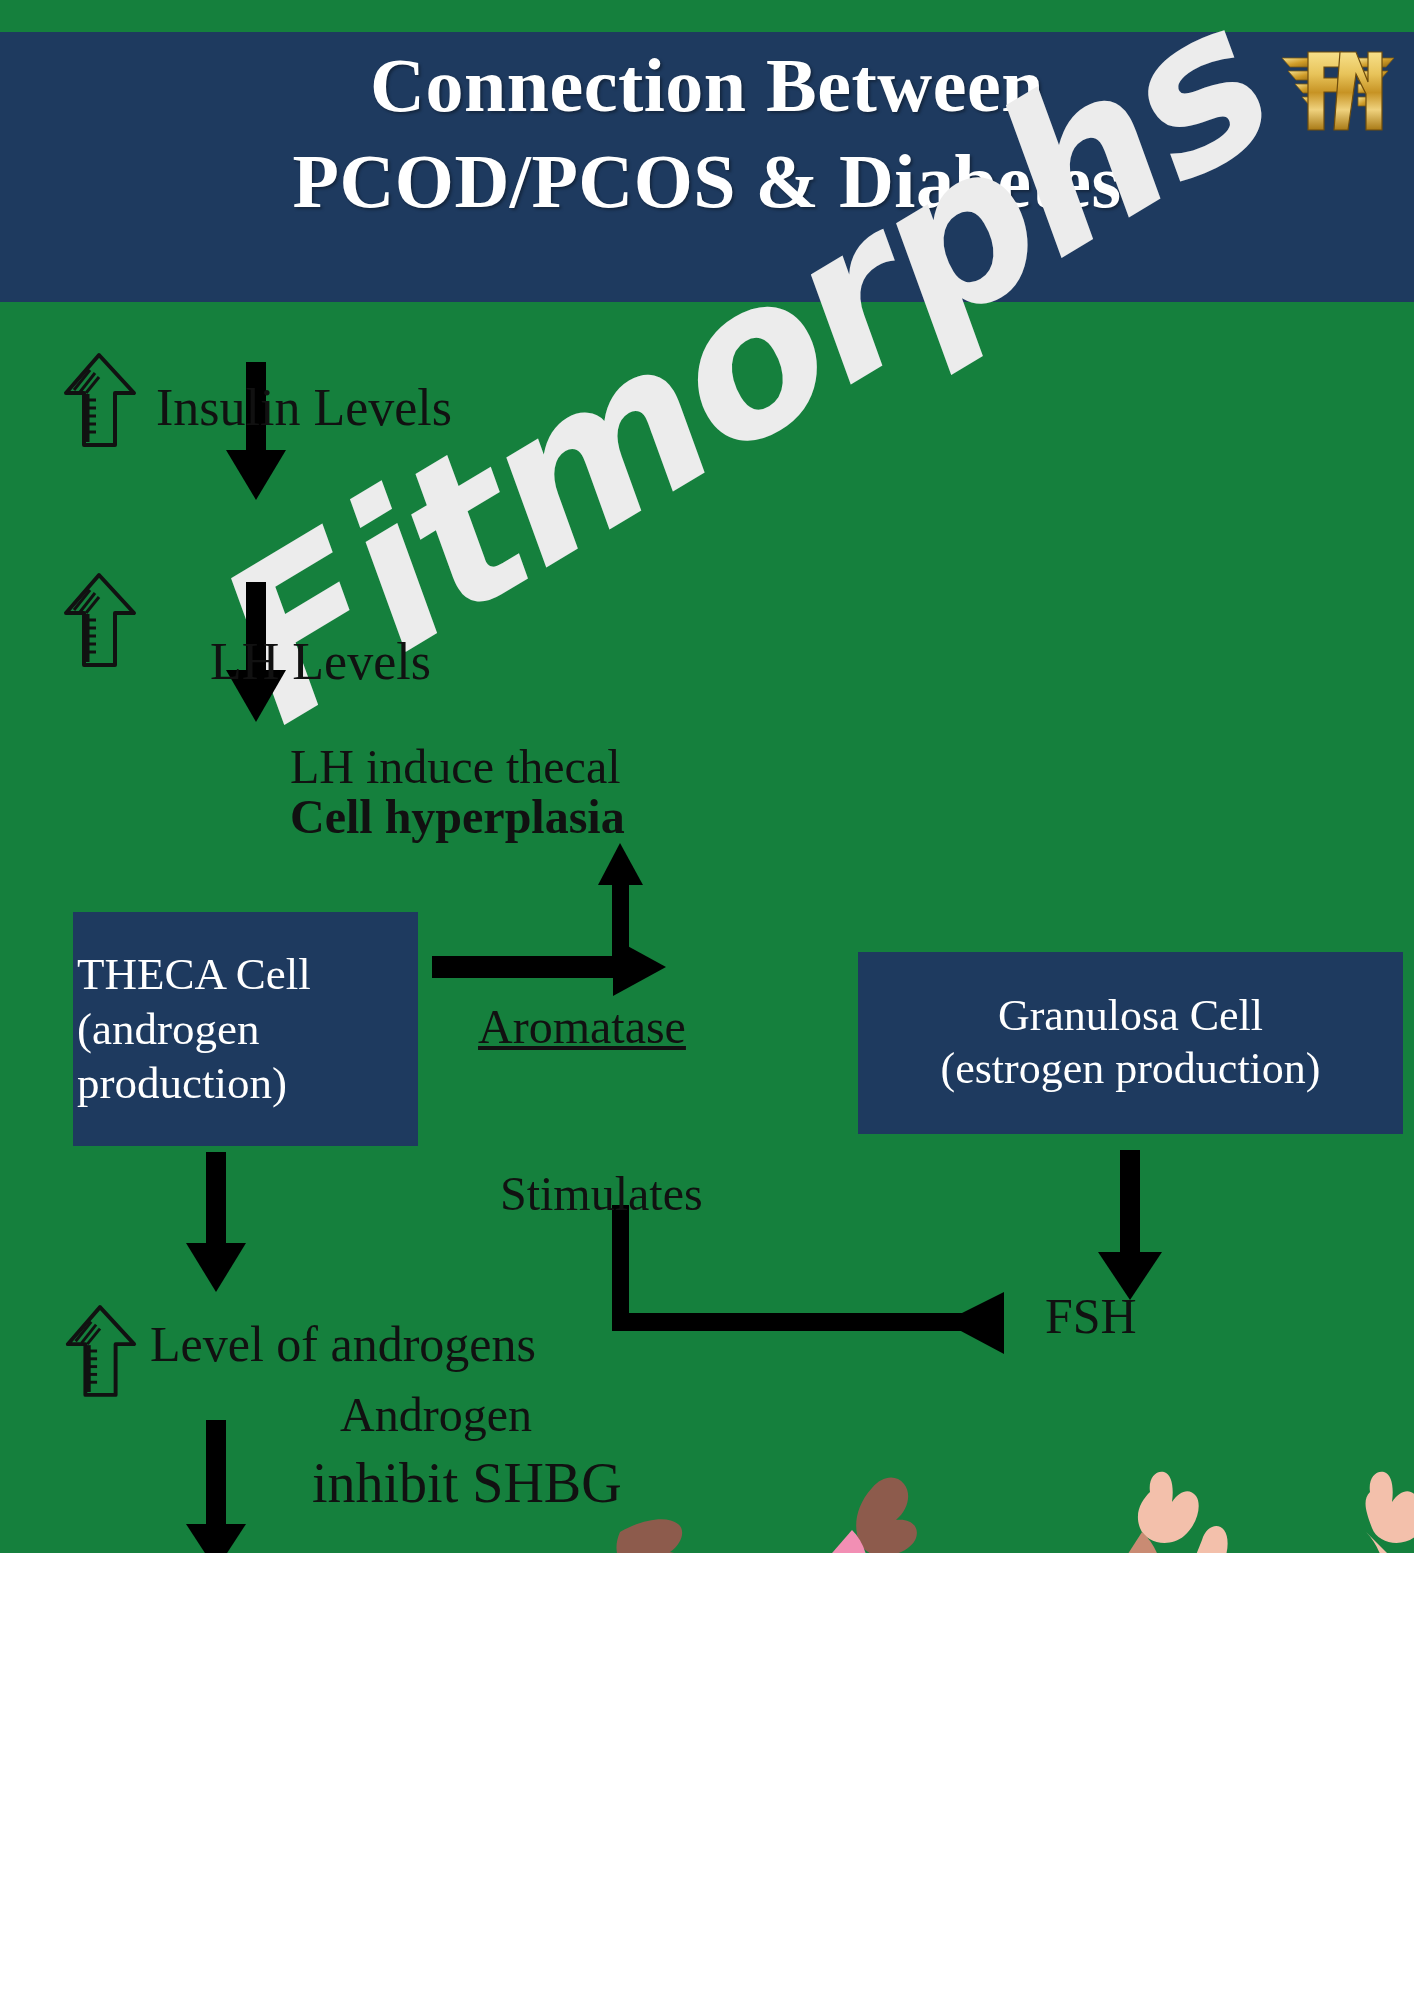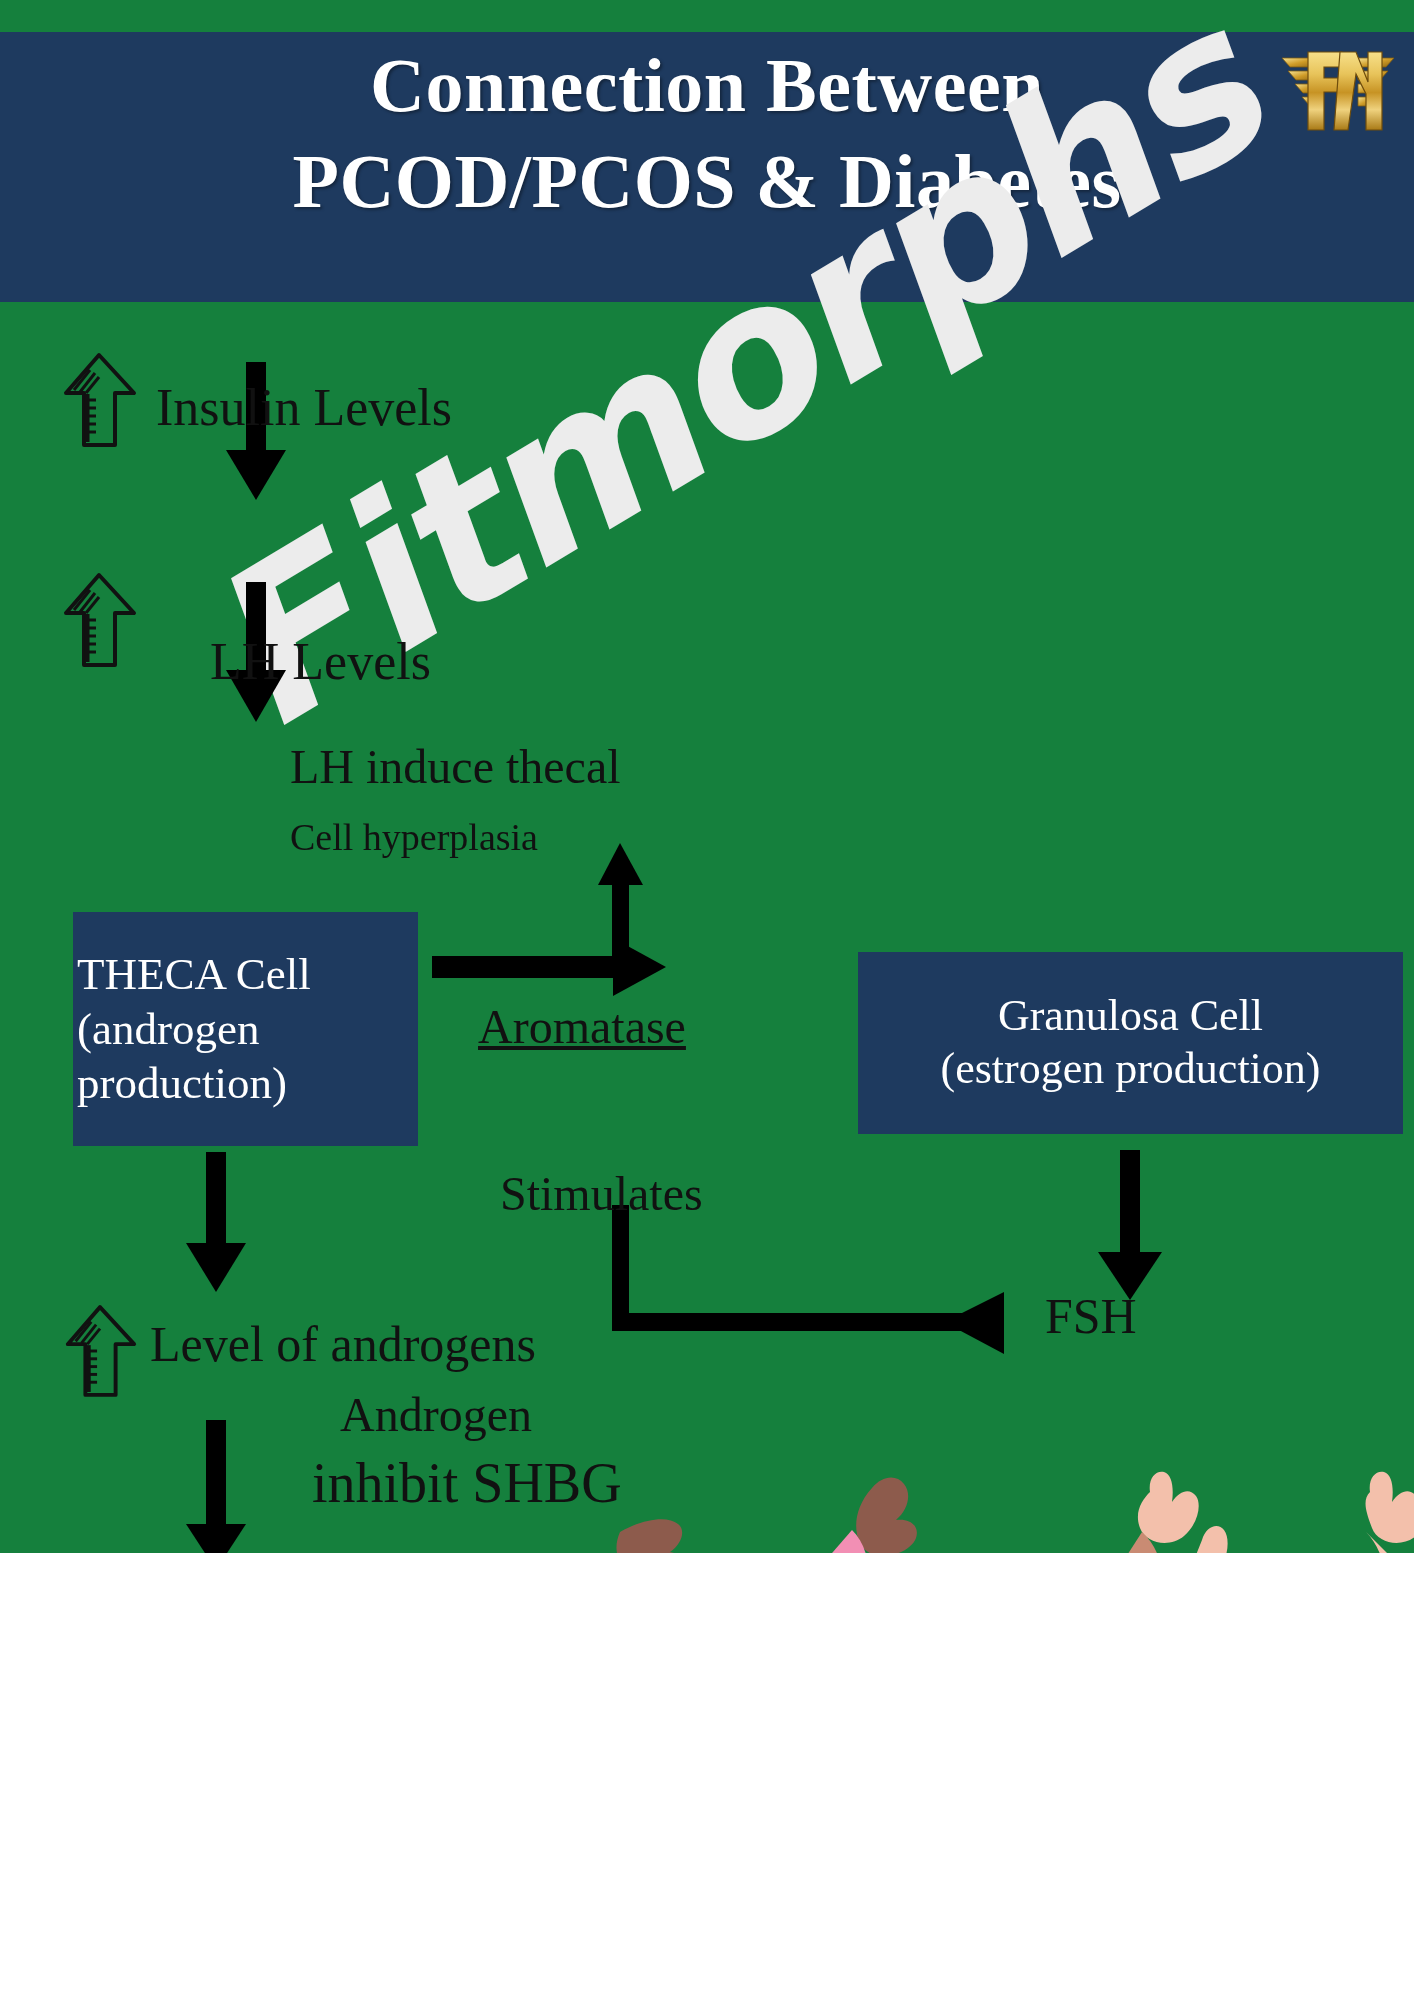--- a/index.html
+++ b/index.html
@@ -269,21 +269,21 @@
     <path d="M29 46 L29 94" stroke="#111" stroke-width="5" fill="none"></path>
   </svg>
 
   <div class="layer">
 
     <div class="lbl" style="left:156px;top:358px;font-size:52px;margin-top:20px;">Insulin Levels</div>
 
     <div class="lbl" style="left:210px;top:632px;font-size:52px;">LH Levels</div>
 
     <div class="lbl" style="left:290px;top:740px;font-size:48px;font-family:Liberation Serif, serif;">LH induce thecal</div>
-    <div class="lbl" style="left:290px;top:816px;font-size:38px;">Cell hyperplasia</div>
+    <div class="lbl" style="left:290px;top:790px;font-size:48px;font-weight:bold;">Cell hyperplasia</div>
 
     <div class="lbl" style="left:478px;top:1000px;font-size:48px;text-decoration:underline;">Aromatase</div>
 
     <div class="lbl" style="left:500px;top:1167px;font-size:48px;">Stimulates</div>
 
     <div class="lbl" style="left:1045px;top:1288px;font-size:50px;">FSH</div>
 
     <div class="lbl" style="left:150px;top:1316px;font-size:50px;">Level of androgens</div>
 
     <div class="lbl" style="left:340px;top:1388px;font-size:48px;">Androgen</div>

